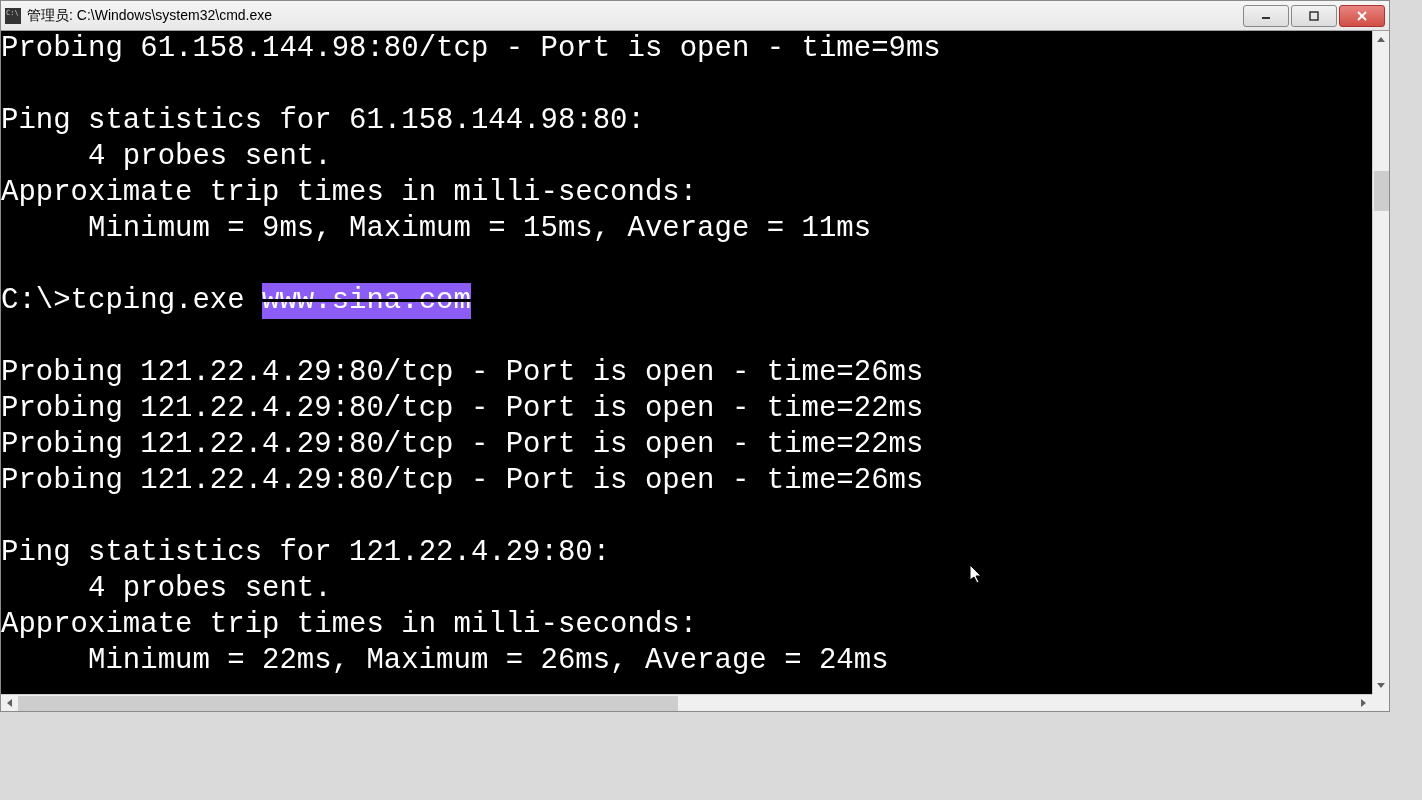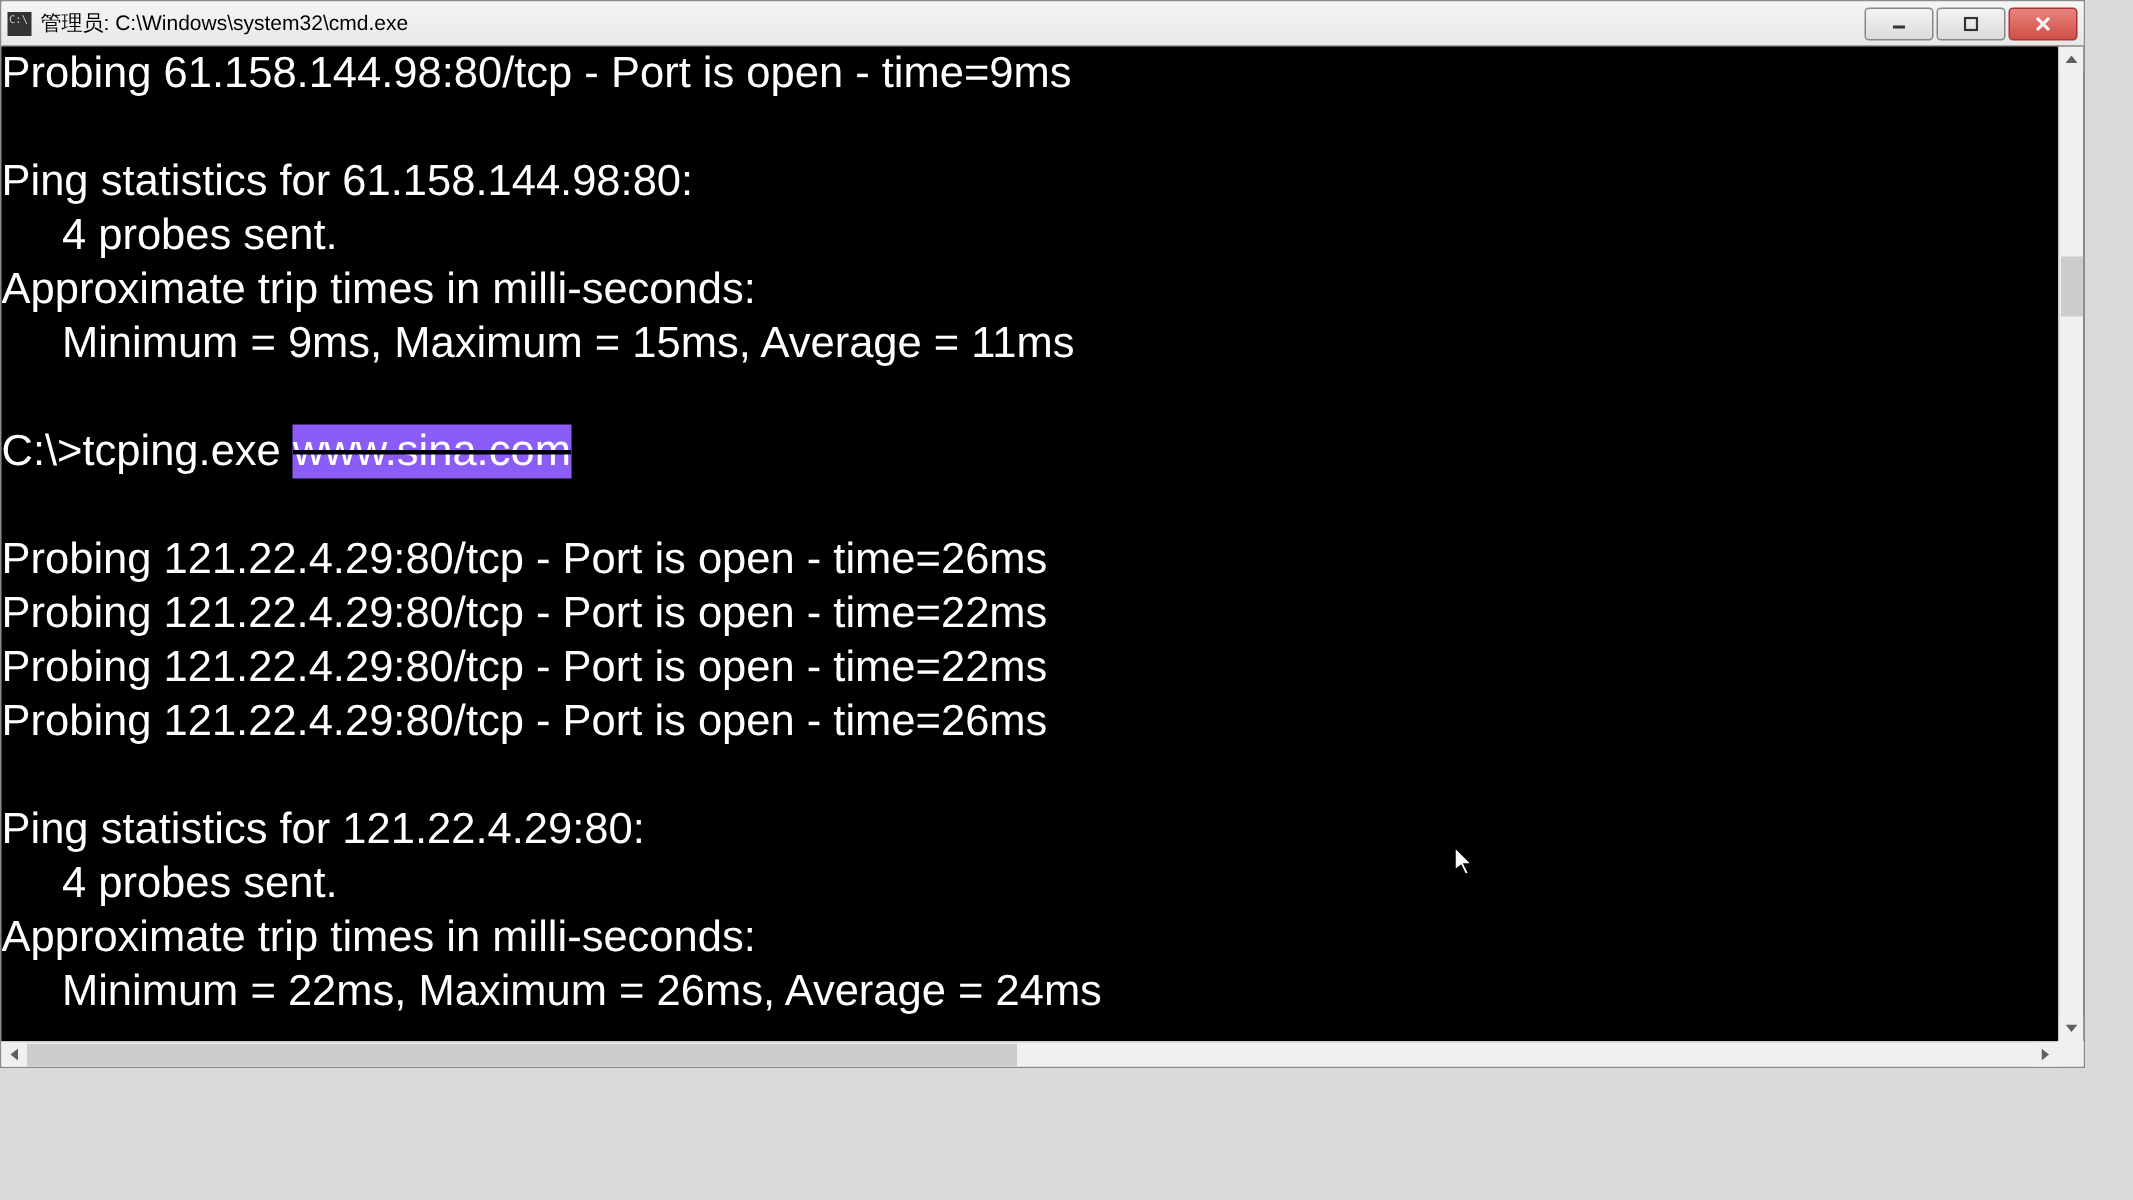--- a/index.html
+++ b/index.html
@@ -81,21 +81,21 @@
       flex: 1;
       display: flex;
       position: relative;
       background: #000;
       overflow: hidden;
     }
     .terminal {
       flex: 1;
       background: #000;
       color: #fff;
-      font-family: Liberation Sans, sans-serif;
+      font-family: Liberation Mono, monospace;
       font-size: 29px;
       line-height: 36px;
       white-space: pre;
       padding: 0;
       overflow: hidden;
       position: relative;
     }
     .terminal-line {
       white-space: pre;
     }

